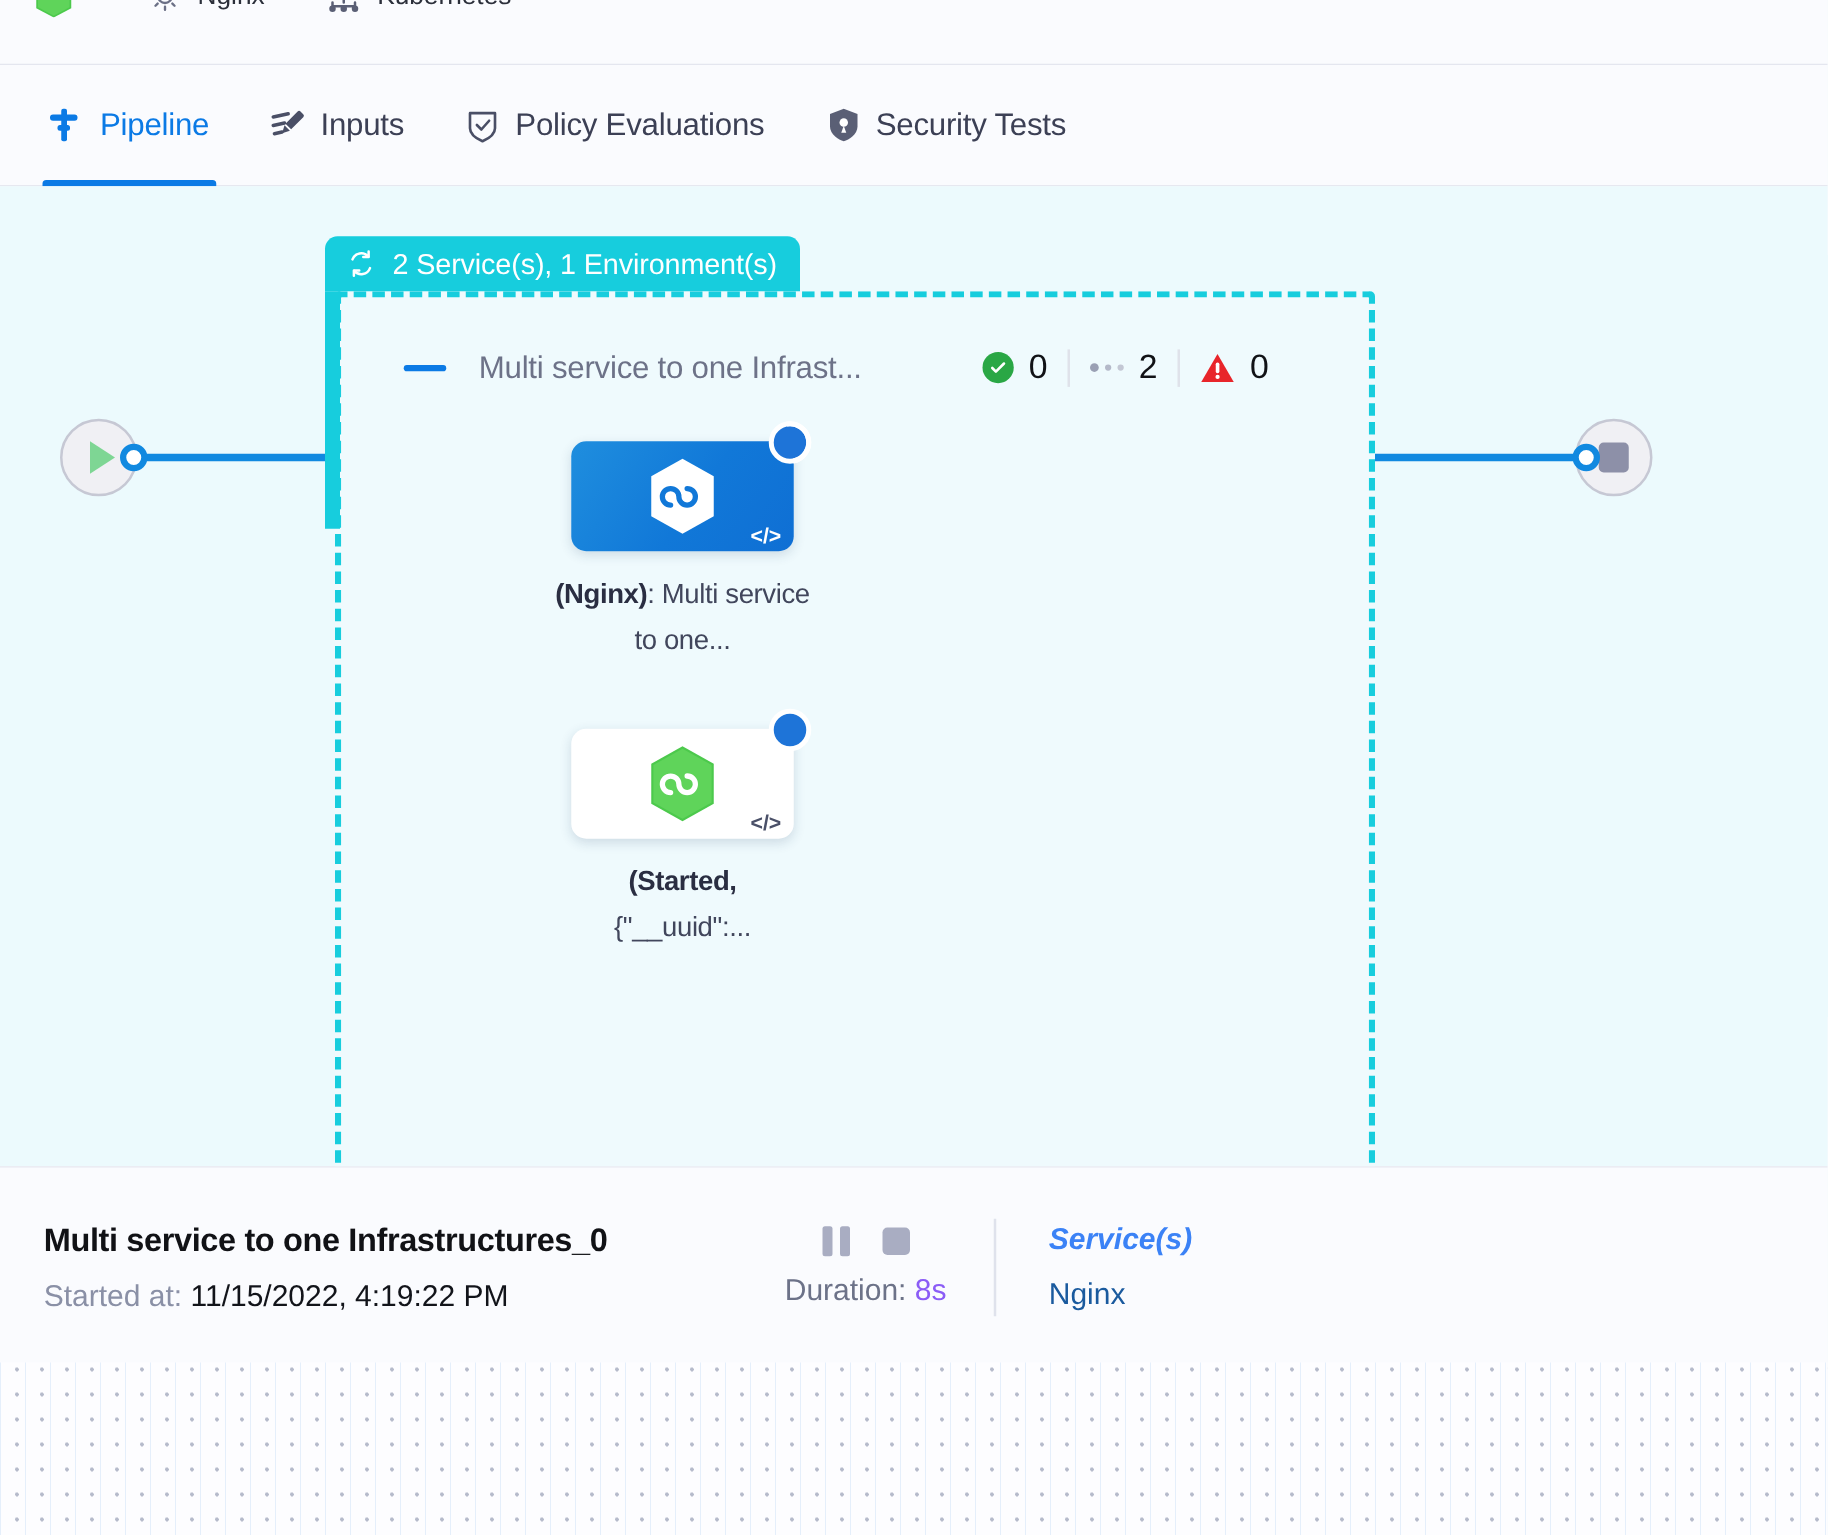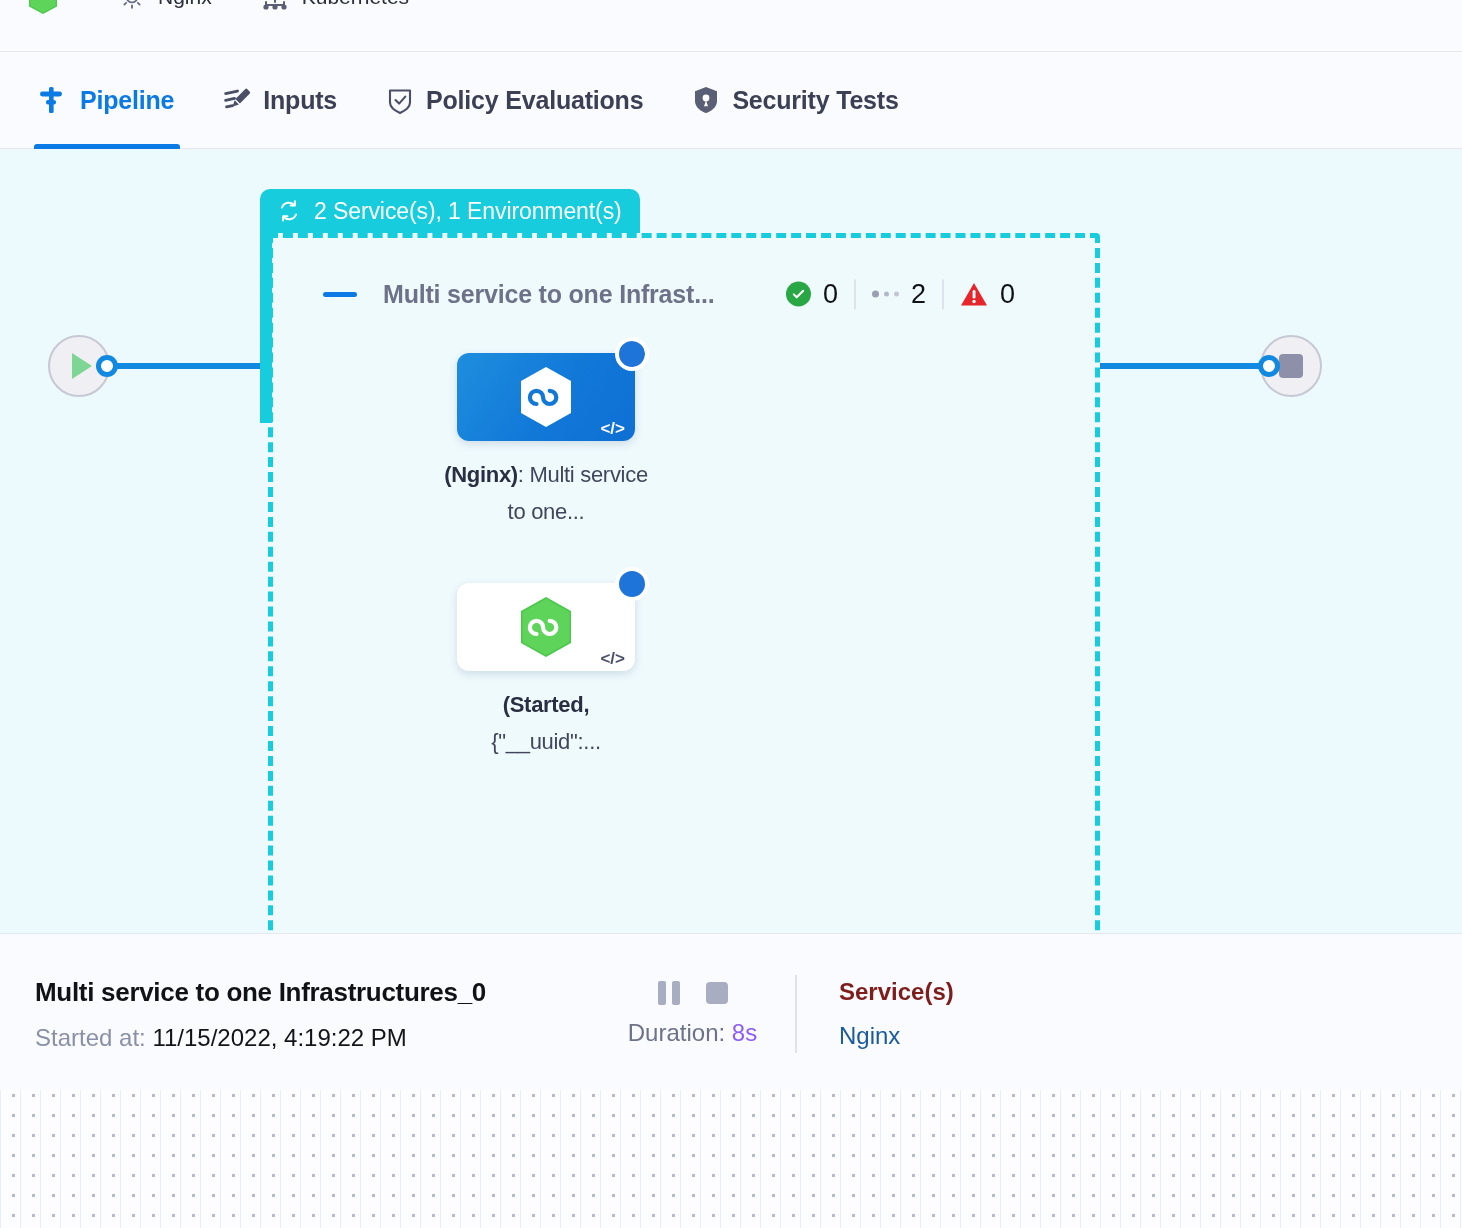--- a/index.html
+++ b/index.html
@@ -36,21 +36,21 @@
     display: flex; align-items: center;
     padding-left: 36px;
   }
   .tab {
     display: flex; align-items: center; gap: 14px;
     height: 97px; padding: 0 0px; position: relative;
     cursor: pointer;
   }
   .tab + .tab { margin-left: 48px; gap: 11px; }
   .tab .tlabel {
-    font-size: 25px; font-weight: 700; color: #3c4055; white-space: nowrap;
+    font-size: 25px; font-weight: 400; color: #3c4055; white-space: nowrap;
     letter-spacing: -0.2px;
   }
   .tab.active .tlabel { color: #0b7ae5; }
   .tab.active::after {
     content: ""; position: absolute; left: -2px; right: -6px; bottom: 0;
     height: 5px; background: #0b7ae5; border-radius: 3px 3px 0 0;
   }
   .tabico { width: 30px; height: 30px; display: block; flex: 0 0 auto; }
 
   
@@ -121,21 +121,21 @@
   .group-head {
     position: absolute; left: 0; right: 0; top: 0; height: 112px;
     display: flex; align-items: center;
   }
   .collapse-dash {
     width: 34px; height: 5px; background: #0b7ae5; border-radius: 3px;
     margin-left: 50px; flex: 0 0 auto;
   }
   .group-title {
     margin-left: 26px;
-    font-size: 25px; font-weight: 700; color: #6d7288;
+    font-size: 25px; font-weight: 400; color: #6d7288;
     white-space: nowrap; letter-spacing: -0.2px;
   }
   .counters {
     position: absolute; right: 64px; top: 50%; transform: translateY(-50%);
     display: flex; align-items: center; gap: 0;
   }
   .cgroup { display: flex; align-items: center; gap: 12px; padding: 0 16px; }
   .cgroup:first-child { padding-left: 0; }
   .cgroup .cnum { font-size: 27px; font-weight: 400; color: #111216; }
   .cdiv { width: 2px; height: 30px; background: #dfe2ea; }
@@ -217,21 +217,21 @@
   .db-ctrls { display: flex; align-items: center; justify-content: center; gap: 26px; }
   .pausebtn { display: flex; gap: 6px; cursor: pointer; }
   .pausebtn i { display: block; width: 8px; height: 24px; background: #a9adc2; border-radius: 2px; }
   .stopbtn { width: 22px; height: 22px; background: #a9adc2; border-radius: 4px; cursor: pointer; }
   .db-durtxt { margin-top: 14px; font-size: 24px; color: #6c7288; white-space: nowrap; }
   .db-durtxt b { color: #8b5cf6; font-weight: 400; }
 
   .vdiv { width: 2px; height: 78px; background: #dfe2ec; flex: 0 0 auto; }
 
   .db-col { padding-left: 42px; flex: 0 0 auto; }
-  .db-col .hdr { font-size: 24px; font-weight: 700; color: #7f1d1d; white-space: nowrap; }
+  .db-col .hdr { font-size: 24px; font-weight: 700; color: #3b82f6; white-space: nowrap; font-style: italic; }
   .db-col .lnk { margin-top: 16px; font-size: 24px; color: #1a5a9e; white-space: nowrap; cursor: pointer; }
   .db-col.env { margin-left: 500px; }
 
   
   .dotcanvas {
     position: absolute; left: 0; top: 1090px; width: 1462px; height: 138px;
     background-color: #fdfdff;
     background-image:
       linear-gradient(to right, rgba(210,228,248,0.55) 1px, transparent 1px),
       radial-gradient(circle at 1.5px 1.5px, #b6bbcb 1.5px, transparent 1.6px);

